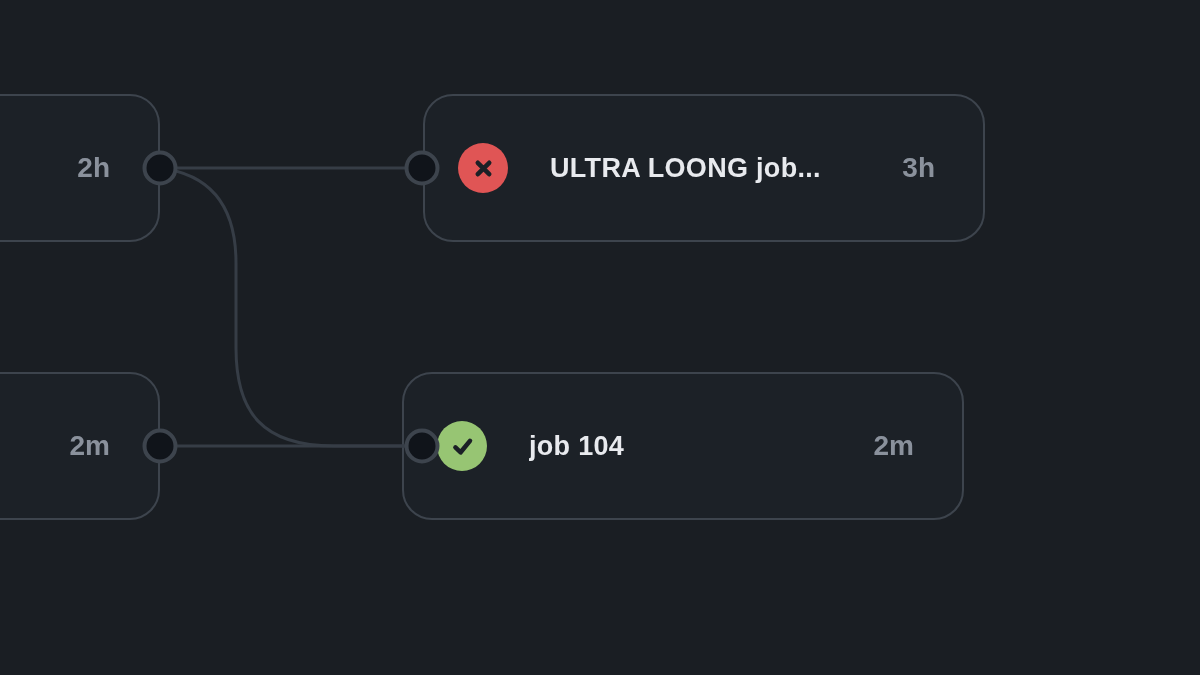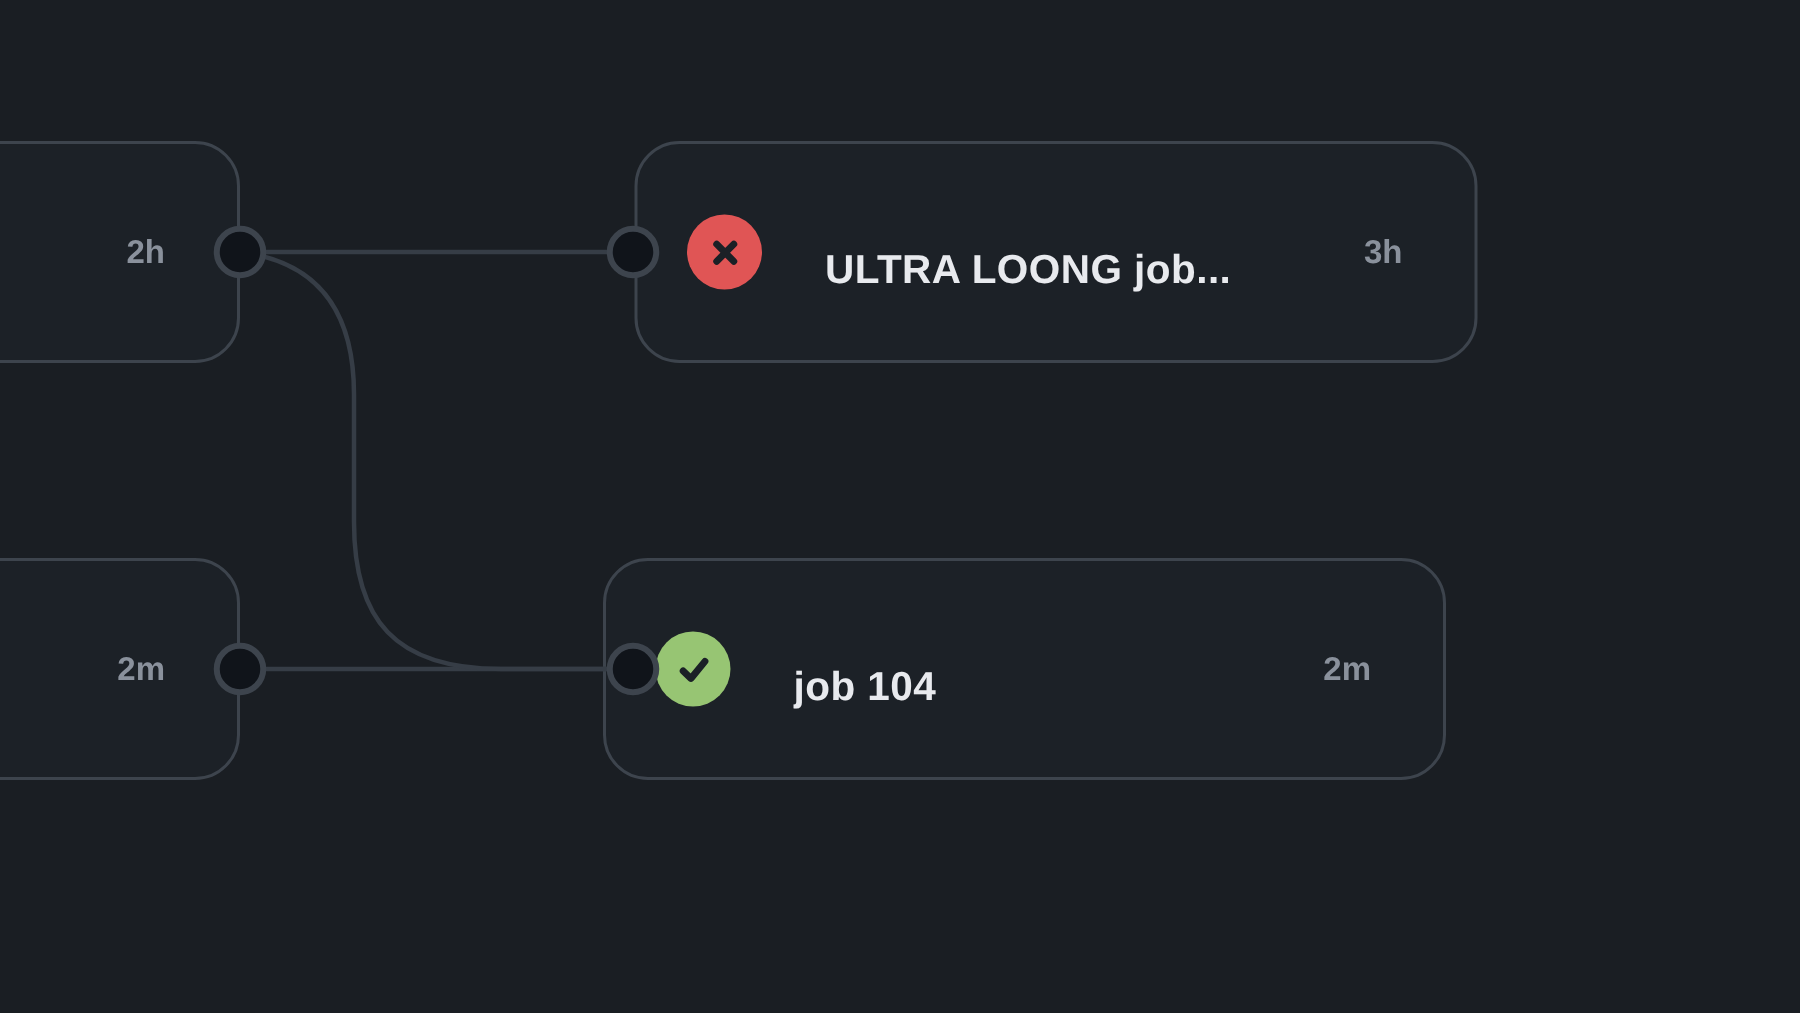--- a/index.html
+++ b/index.html
@@ -27,25 +27,25 @@
     position:absolute;left:33px;top:50%;transform:translateY(-50%);
     width:50px;height:50px;border-radius:50%;
     display:flex;align-items:center;justify-content:center;flex:none;
   }
   .status-icon.failed{background:var(--failed);}
   .status-icon.success{background:var(--success);}
   .status-icon svg{display:block;}
   .job-title{
     position:absolute;left:125px;top:50%;transform:translateY(-50%);
     color:var(--title-text);font-size:27px;font-weight:700;letter-spacing:.3px;
-    white-space:nowrap;max-width:365px;overflow:hidden;margin-top:12px;
+    white-space:nowrap;max-width:365px;overflow:hidden;
   }
   .duration{
     position:absolute;right:48px;top:50%;transform:translateY(-50%);
-    color:var(--duration-text);font-size:22px;font-weight:600;white-space:nowrap;
+    color:var(--duration-text);font-size:28px;font-weight:600;white-space:nowrap;
   }
   .graph-links{position:absolute;left:0;top:0;pointer-events:none;}
 </style>
 </head>
 <body>
 
 <div class="stage">
 
   <div class="job-card card-top-left">
     <span class="duration">2h</span>

